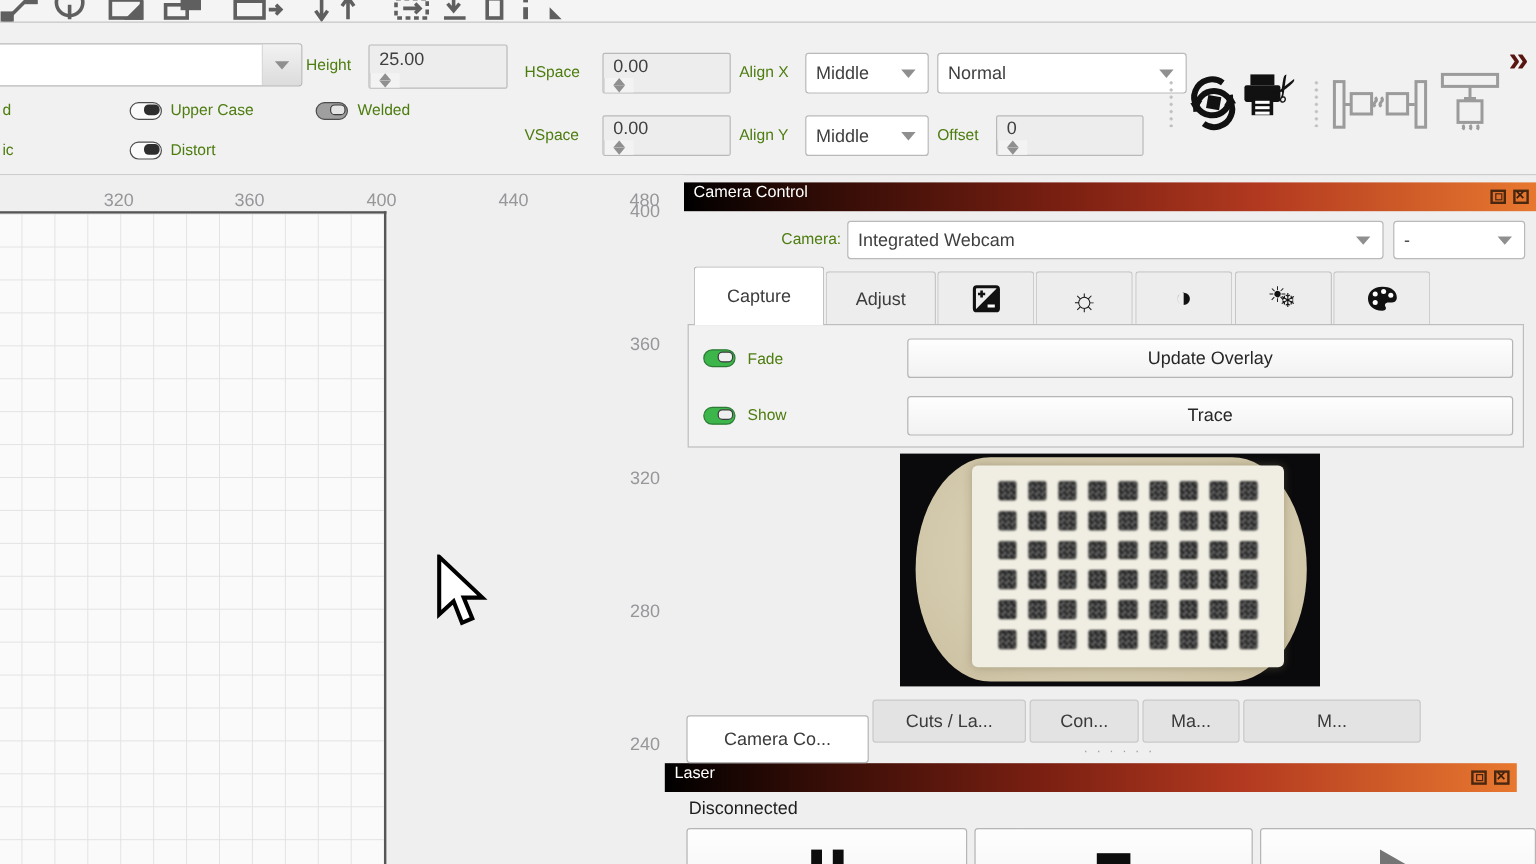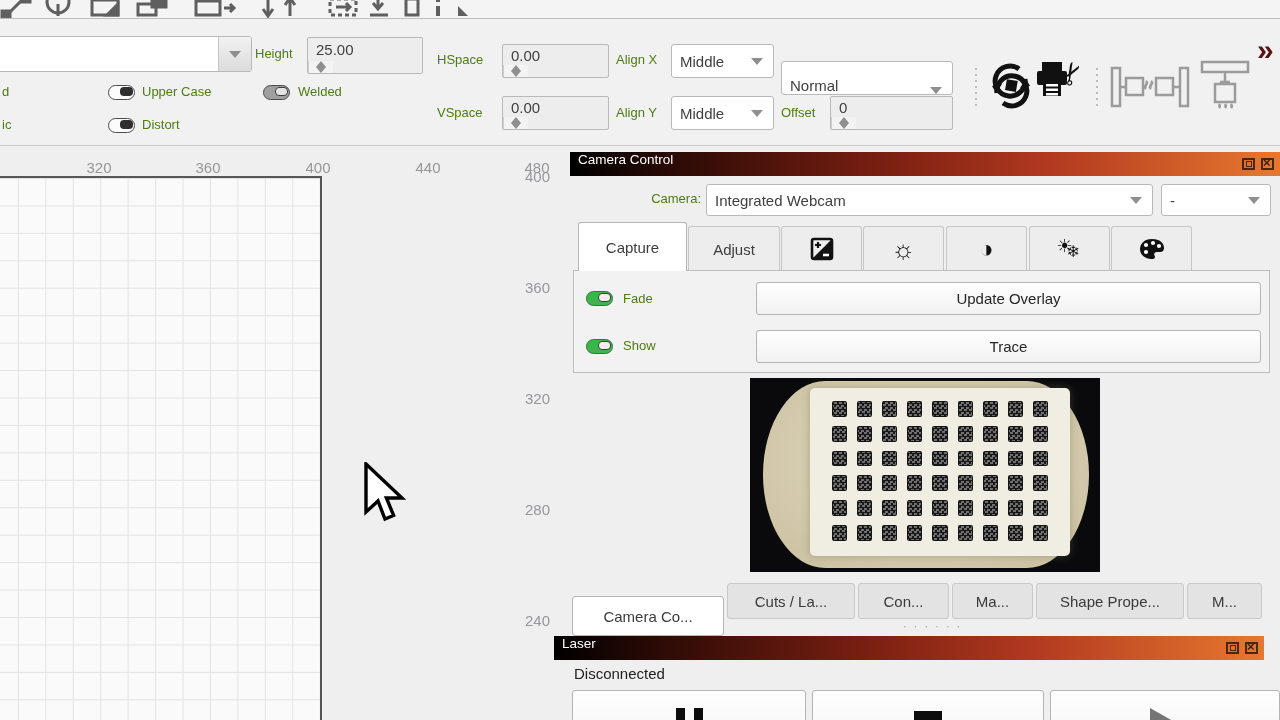--- a/index.html
+++ b/index.html
@@ -142,21 +142,21 @@
           <span class="arr arr-dn"></span>
         </span>
     </div>
 
     <span class="tlabel" style="left:616px;top:33px;">Align X</span>
     <div class="combo" style="left:671px;top:25px;width:103px;height:34px;">
       <span class="combo-val">Middle</span>
       <span class="combo-arrow"></span>
     </div>
 
-    <div class="combo" style="left:781px;top:42px;width:172px;height:34px;align-items:flex-end;">
+    <div class="combo" style="left:781px;top:25px;width:208px;height:34px;">
       <span class="combo-val">Normal</span>
       <span class="combo-arrow"></span>
     </div>
 
     <span class="tlabel" style="left:437px;top:86px;">VSpace</span>
     <div class="spin" style="left:502px;top:77px;width:107px;height:34px;">
       <span class="spin-val">0.00</span>
       <span class="spin-arrows">
           <span class="arr arr-up"></span>
           <span class="arr arr-dn"></span>
@@ -407,21 +407,20 @@
           </div>
       </div>
     </div>
   </div>
 
   <div id="dockTabs">
       <div class="dock-tab active">Camera Co...</div>
       <div class="dock-tab">Cuts / La...</div>
       <div class="dock-tab">Con...</div>
       <div class="dock-tab">Ma...</div>
-      <div class="dock-tab">Shape Prope...</div>
       <div class="dock-tab">M...</div>
     </div>
   <div id="dockSplitter">· · · · · ·</div>
 
   <div class="panel-header abs" style="left:554px;top:636px;width:710px;">
     <span>Laser</span>
     <span class="winbtns">
       <span class="winbtn float"></span>
       <span class="winbtn close"></span>
     </span>

